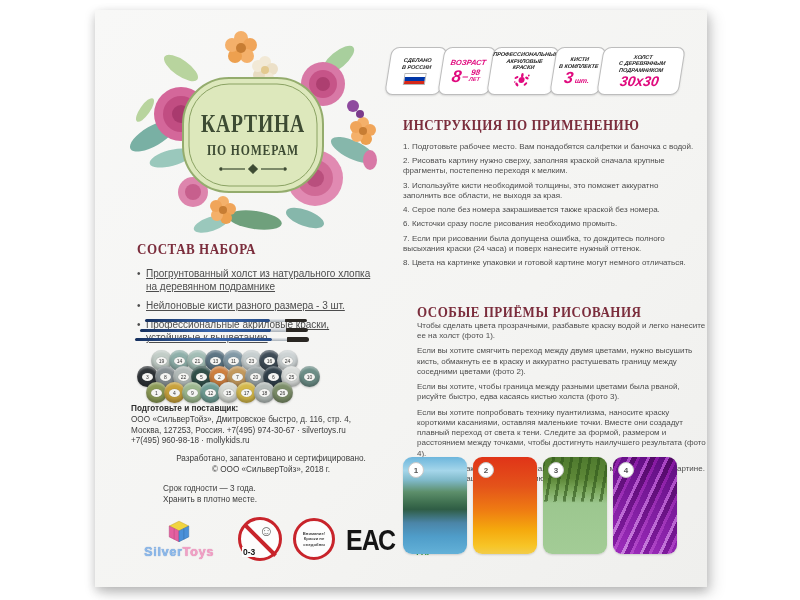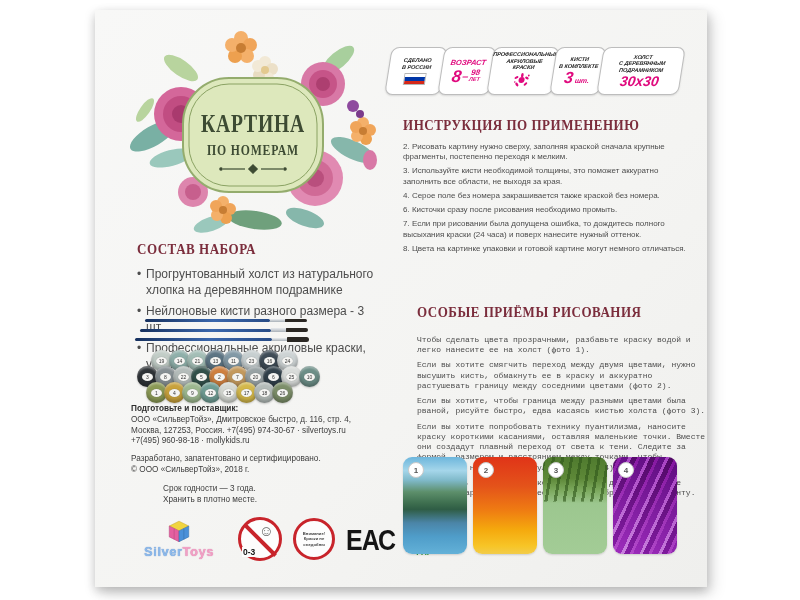--- a/index.html
+++ b/index.html
@@ -38,42 +38,42 @@
   .floral { position:absolute; left:28px; top:8px; width:260px; height:220px; }
 
   
   .red-heading { font-family:"Liberation Serif", serif; font-weight:bold; color:#7b2d3c;
     font-size:15.5px; letter-spacing:0.6px; transform:scaleX(0.84); transform-origin:left center;
     white-space:nowrap; display:inline-block; }
 
   
   .composition { position:absolute; left:42px; top:230px; width:270px; }
   .composition ul { list-style:none; margin-top:9px; }
-  .composition li { font-size:12px; color:#4d4d4d; line-height:1.3; margin-bottom:6px; padding-left:9px; position:relative; width:245px; }
+  .composition li { font-size:10px; color:#4d4d4d; line-height:1.3; margin-bottom:6px; padding-left:9px; position:relative; width:245px;text-decoration:underline; }
   .composition li::before { content:"•"; position:absolute; left:0; top:0; color:#4d4d4d; }
 
   .kit-photo { position:absolute; left:40px; top:308px; width:200px; }
   .brush { display:flex; align-items:center; height:5px; margin-bottom:4.5px; }
   .brush .handle { height:3px; background:linear-gradient(90deg,#16305e 0%,#3a67ad 55%,#274b85 100%); border-radius:2px; flex:1; }
   .brush .ferrule { width:15px; height:3.5px; background:linear-gradient(#e8ebee,#a9b1b8); }
   .brush .bristles { width:22px; height:4.5px; background:#2a2723; border-radius:1px 4px 4px 1px; }
   .br1 { margin-left:10px; } .br2 { margin-left:5px; } .br3 { margin-left:0; }
   .pots { margin-top:8px; }
   .pot-row { display:flex; }
   .pot-row + .pot-row { margin-top:-5px; }
   .pr1 { margin-left:16px; } .pr2 { margin-left:2px; } .pr3 { margin-left:11px; }
   .pot { width:21px; height:21px; border-radius:50%; margin-right:-3px; position:relative;
     box-shadow:inset 0 -3px 4px rgba(0,0,0,.28), inset 0 2px 2px rgba(255,255,255,.35), 0 1px 2px rgba(0,0,0,.2);
     display:flex; align-items:center; justify-content:center; }
   .pot .lbl { width:11px; height:8px; background:#f4f4f2; border-radius:50%; font-size:5px; color:#333;
     display:flex; align-items:center; justify-content:center; box-shadow:0 0 1px rgba(0,0,0,.4); }
 
   .manufacturer { position:absolute; left:36px; top:394px; width:280px; font-size:8.2px; color:#3c3c3c; line-height:1.32; }
   .manufacturer .mtitle { font-weight:bold; color:#2d2d2d; }
-  .legal { position:absolute; left:36px; top:444px; width:280px; font-size:8.2px; color:#3c3c3c; line-height:1.32; }
+  .legal { position:absolute; left:36px; top:444px; width:280px; font-size:8.2px; color:#3c3c3c; line-height:1.32;text-align:center; }
   .shelf { position:absolute; left:36px; top:474px; width:280px; font-size:8.2px; color:#3c3c3c; line-height:1.32;margin-left:32px; }
 
   
   .marks { position:absolute; left:36px; top:498px; width:330px; height:62px; display:flex; align-items:center; gap:11px; }
   .brand { width:96px; display:flex; flex-direction:column; align-items:center; }
   .brand-text { font-size:13px; font-weight:bold; letter-spacing:0.5px; margin-top:-1px; }
   .brand-text .w1 { color:#8db9ea; text-shadow:0 0 1px #4a7fc1; }
   .brand-text .w2 { color:#f2a0c5; text-shadow:0 0 1px #c96f9e; }
   .mark-age { width:44px; height:44px; border:3.5px solid #c8242b; border-radius:50%; position:relative; background:#fdfdfd; flex-shrink:0; }
   .mark-age::before { content:""; position:absolute; left:-8%; top:47%; width:116%; height:4px; background:#c8242b; transform:rotate(45deg); }
@@ -87,21 +87,21 @@
   .mark-recycle .glyph { font-size:28px; color:#2f9e41; line-height:1; display:block; }
   .mark-recycle .num { position:absolute; top:12px; left:0; width:100%; text-align:center; font-size:8px; font-weight:bold; color:#1d7a2c; }
   .mark-recycle .mat { display:block; font-size:8px; font-weight:bold; color:#2f9e41; margin-top:-2px; }
 
   
   .instructions { position:absolute; left:308px; top:106px; width:292px; }
   .instructions ol { list-style:none; margin-top:8px; }
   .instructions li { font-size:8px; color:#4d4d4d; line-height:1.28; margin-bottom:4px; }
   .techniques { position:absolute; left:322px; top:293px; width:292px; }
   .techniques .para { font-size:8px; color:#4d4d4d; line-height:1.28; margin-bottom:5px; }
-  .techniques .paras { margin-top:14px;font-family:Liberation Mono, monospace; }
+  .techniques .paras { margin-top:0; }
 
   
   .photos { position:absolute; left:308px; top:447px; display:flex; gap:6px; }
   .photo { width:64px; height:97px; border-radius:9px; position:relative; box-shadow:0 1px 2px rgba(0,0,0,.15); }
   .photo .chip { position:absolute; top:5px; left:5px; width:16px; height:16px; border-radius:50%; background:#fff;
     border:1px solid #c9c9c9; display:flex; align-items:center; justify-content:center; font-size:8px; font-weight:bold; color:#555; }
   .photo-1 { background:linear-gradient(180deg,#6db6dc 0%,#a5d6ea 14%,#7fb9c9 24%,#5d8f6b 36%,#3f7050 47%,#2f5d45 54%,#4b85a8 68%,#4f9dc9 82%,#63b1d8 100%); }
   .photo-2 { background:linear-gradient(180deg,#e03418 0%,#e4531a 30%,#ef7c12 55%,#f5a90d 75%,#f7c527 92%,#f2cc4a 100%); }
   .photo-3 { background-image:repeating-linear-gradient(100deg, rgba(47,86,26,.62) 0 3px, rgba(47,86,26,0) 3px 9px),
              linear-gradient(180deg,#4f7a2e 0%,#5d8838 22%,#7ba85c 34%,#9cc78f 48%,#a3cc96 100%);
@@ -406,20 +406,21 @@
         <span class="glyph">♻</span>
         <span class="num">20</span>
         <span class="mat">PAP</span>
       </div>
     </div>
 
     <div class="instructions">
       <span class="red-heading">ИНСТРУКЦИЯ ПО ПРИМЕНЕНИЮ</span>
       <ol>
 
+      <li>1. Подготовьте рабочее место. Вам понадобятся салфетки и баночка с водой.</li>
           <li>2. Рисовать картину нужно сверху, заполняя краской сначала крупные фрагменты, постепенно переходя к мелким.</li>
           <li>3. Используйте кисти необходимой толщины, это поможет аккуратно заполнить все области, не выходя за края.</li>
           <li>4. Серое поле без номера закрашивается также краской без номера.</li>
           <li>6. Кисточки сразу после рисования необходимо промыть.</li>
           <li>7. Если при рисовании была допущена ошибка, то дождитесь полного высыхания краски (24 часа) и поверх нанесите нужный оттенок.</li>
           <li>8. Цвета на картинке упаковки и готовой картине могут немного отличаться.</li>
         </ol>
     </div>
 
     <div class="techniques">

